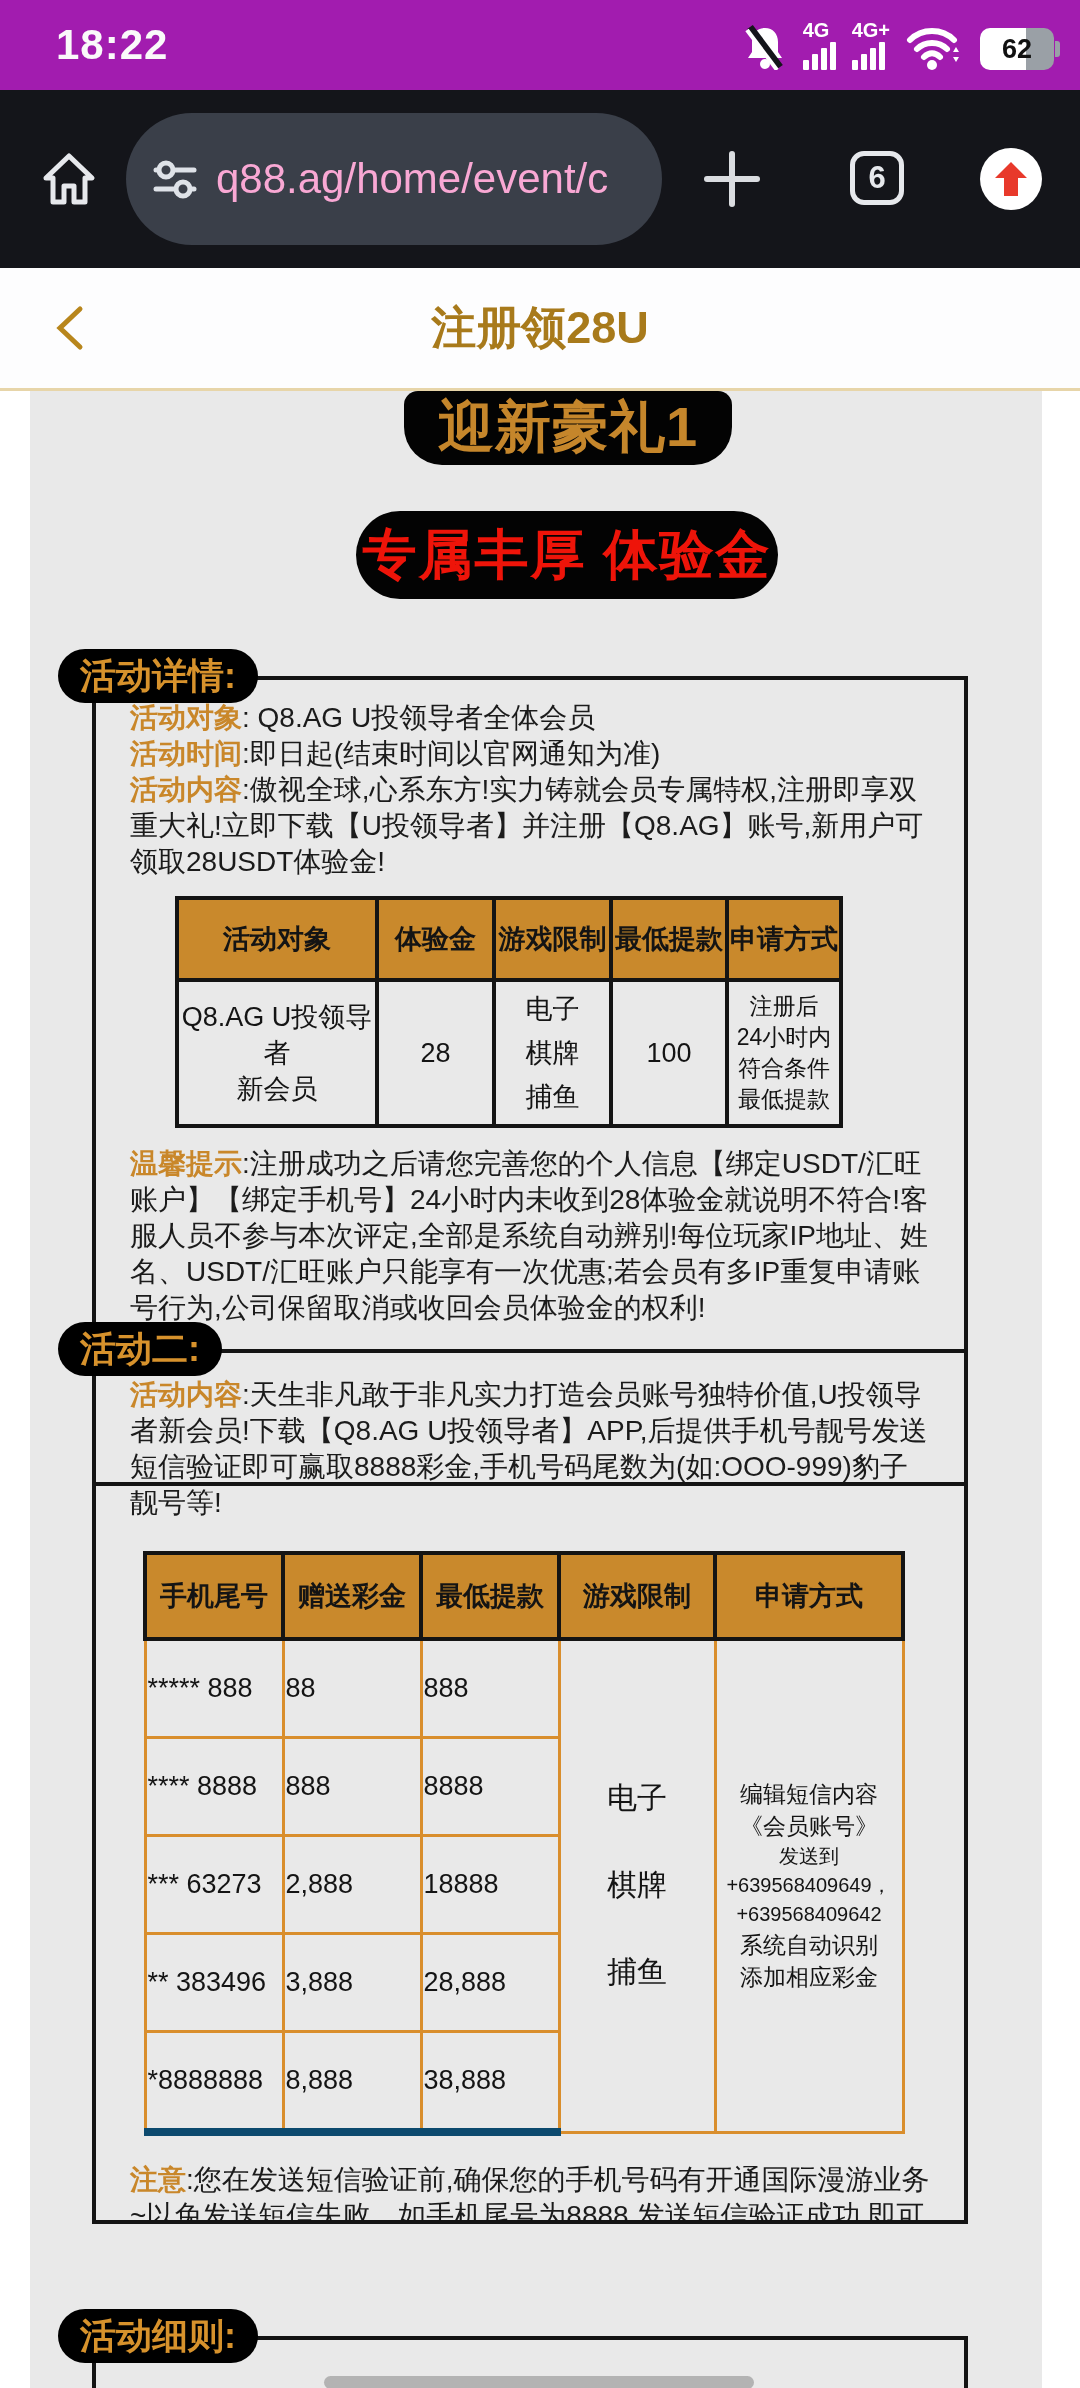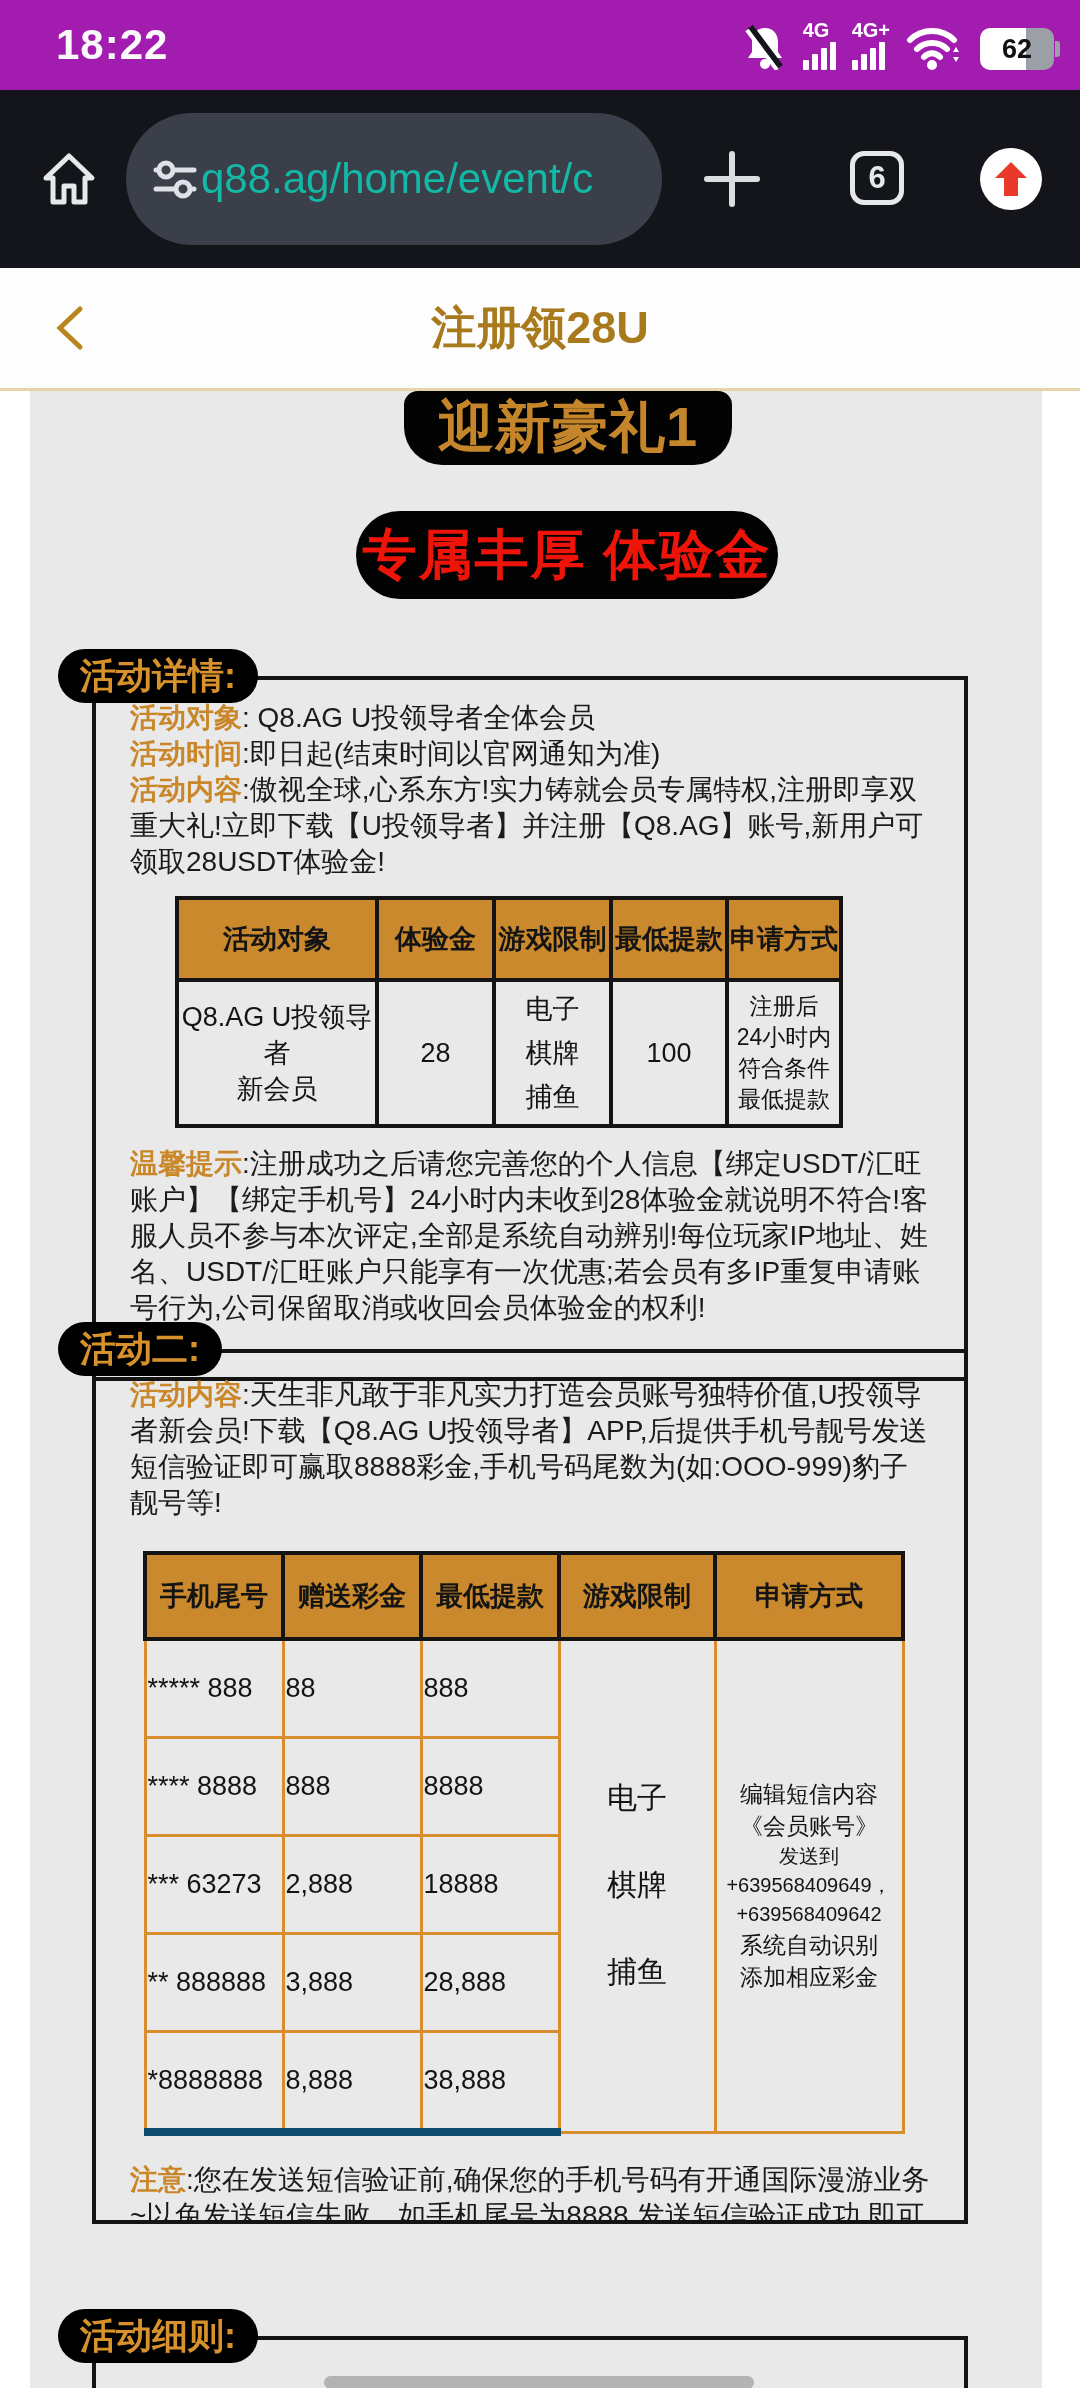--- a/index.html
+++ b/index.html
@@ -16,21 +16,21 @@
   .bars i{display:block;width:6px;background:#fff;border-radius:1px;}
   .battery{position:relative;width:74px;height:42px;border-radius:10px;color:#111;
     font-size:27px;font-weight:bold;display:flex;align-items:center;justify-content:center;
     background:linear-gradient(to right,#ffffff 0 62%,#9aa0a6 62% 100%);}
   .battery:after{content:"";position:absolute;right:-6px;top:13px;width:5px;height:16px;background:#9aa0a6;border-radius:0 3px 3px 0;}
   
   .browser-bar{position:absolute;top:90px;left:0;width:1080px;height:178px;background:#14151a;}
   .home-btn{position:absolute;left:40px;top:60px;width:58px;height:58px;}
   .url-pill{position:absolute;left:126px;top:23px;width:536px;height:132px;border-radius:66px;
     background:#3a3f49;display:flex;align-items:center;box-sizing:border-box;padding:0 20px 0 26px;overflow:hidden;}
-  .url-text{color:#14b8a6;font-size:42px;white-space:nowrap;margin-left:3px;}
+  .url-text{color:#f9a8d4;font-size:42px;white-space:nowrap;margin-left:18px;}
   .plus-btn{position:absolute;left:700px;top:57px;width:64px;height:64px;}
   .plus-btn div.h{position:absolute;left:4px;top:29px;width:56px;height:6px;background:#dadce0;border-radius:3px;}
   .plus-btn div.v{position:absolute;left:29px;top:4px;width:6px;height:56px;background:#dadce0;border-radius:3px;}
   .tab-btn{position:absolute;left:850px;top:61px;width:54px;height:54px;border:5px solid #e6e8ec;border-radius:14px;
     color:#e6e8ec;font-size:31px;font-weight:bold;display:flex;align-items:center;justify-content:center;box-sizing:border-box;}
   .update-btn{position:absolute;left:980px;top:58px;width:62px;height:62px;border-radius:50%;background:#ffffff;
     display:flex;align-items:center;justify-content:center;}
   
   .page-header{position:absolute;top:268px;left:0;width:1080px;height:120px;background:#fdfdfe;
     border-bottom:3px solid #e7d5a9;}
@@ -43,21 +43,21 @@
     border-radius:14px 14px 38px 38px;color:#c5862b;font-size:56px;font-weight:bold;letter-spacing:1px;
     display:flex;align-items:center;justify-content:center;}
   .hero2{position:absolute;left:326px;top:120px;width:422px;height:88px;background:#030303;border-radius:44px;
     color:#ee1409;font-size:54px;font-weight:bold;letter-spacing:2px;display:flex;align-items:center;justify-content:center;}
   .sec{position:absolute;left:0;width:1012px;}
   .sec1{top:258px;} .sec2{top:931px;} .sec3{top:1918px;}
   .badge{position:absolute;left:28px;top:0;height:54px;line-height:54px;background:#000;border-radius:27px;
     padding:0 22px;color:#d7922c;font-size:36px;font-weight:bold;z-index:2;}
   .sbox{margin:27px 0 0 62px;width:876px;border:4px solid #141414;box-sizing:border-box;
     padding:20px 30px 0 34px;overflow:hidden;background:transparent;}
-  .sbox.b1{height:705px;}
+  .sbox.b1{height:810px;}
   .sbox.b2{height:875px;padding-top:24px;}
   .sbox.b3{height:200px;padding:0;border-bottom:none;}
   .para{margin:0;color:#1b1b1b;font-size:28px;line-height:36px;font-weight:500;}
   .lbl{color:#c9872a;font-weight:bold;}
   
   table{border-collapse:collapse;table-layout:fixed;color:#141414;}
   .t1{margin:16px 0 0 45px;width:664px;}
   .t1 th{background:#c9892c;border:4px solid #141414;height:76px;font-size:27px;font-weight:bold;text-align:center;}
   .t1 td{border:4px solid #141414;height:140px;text-align:center;vertical-align:middle;font-size:27px;}
   .cellline{display:block;line-height:36px;}
@@ -272,21 +272,21 @@
             <td>**** 8888</td>
             <td>888</td>
             <td>8888</td>
           </tr>
           <tr>
             <td>*** 63273</td>
             <td>2,888</td>
             <td>18888</td>
           </tr>
           <tr>
-            <td>** 888888</td>
+            <td>** 383496</td>
             <td>3,888</td>
             <td>28,888</td>
           </tr>
           <tr>
             <td>*8888888</td>
             <td>8,888</td>
             <td>38,888</td>
           </tr>
         </tbody>
           </table>

